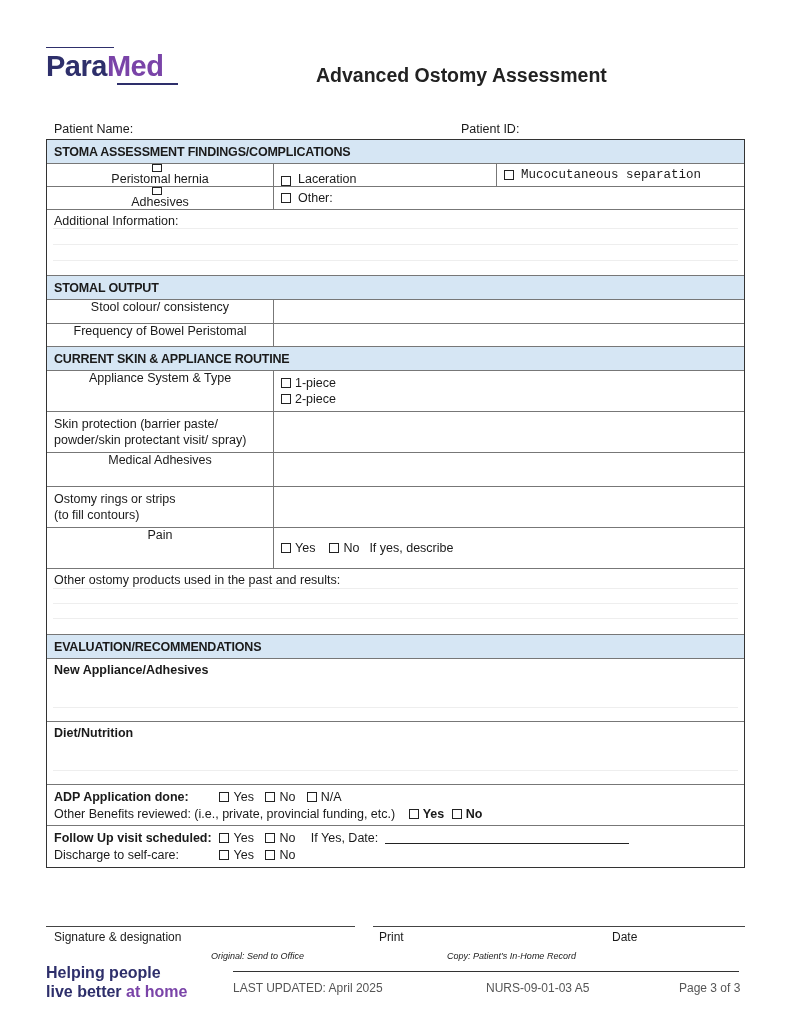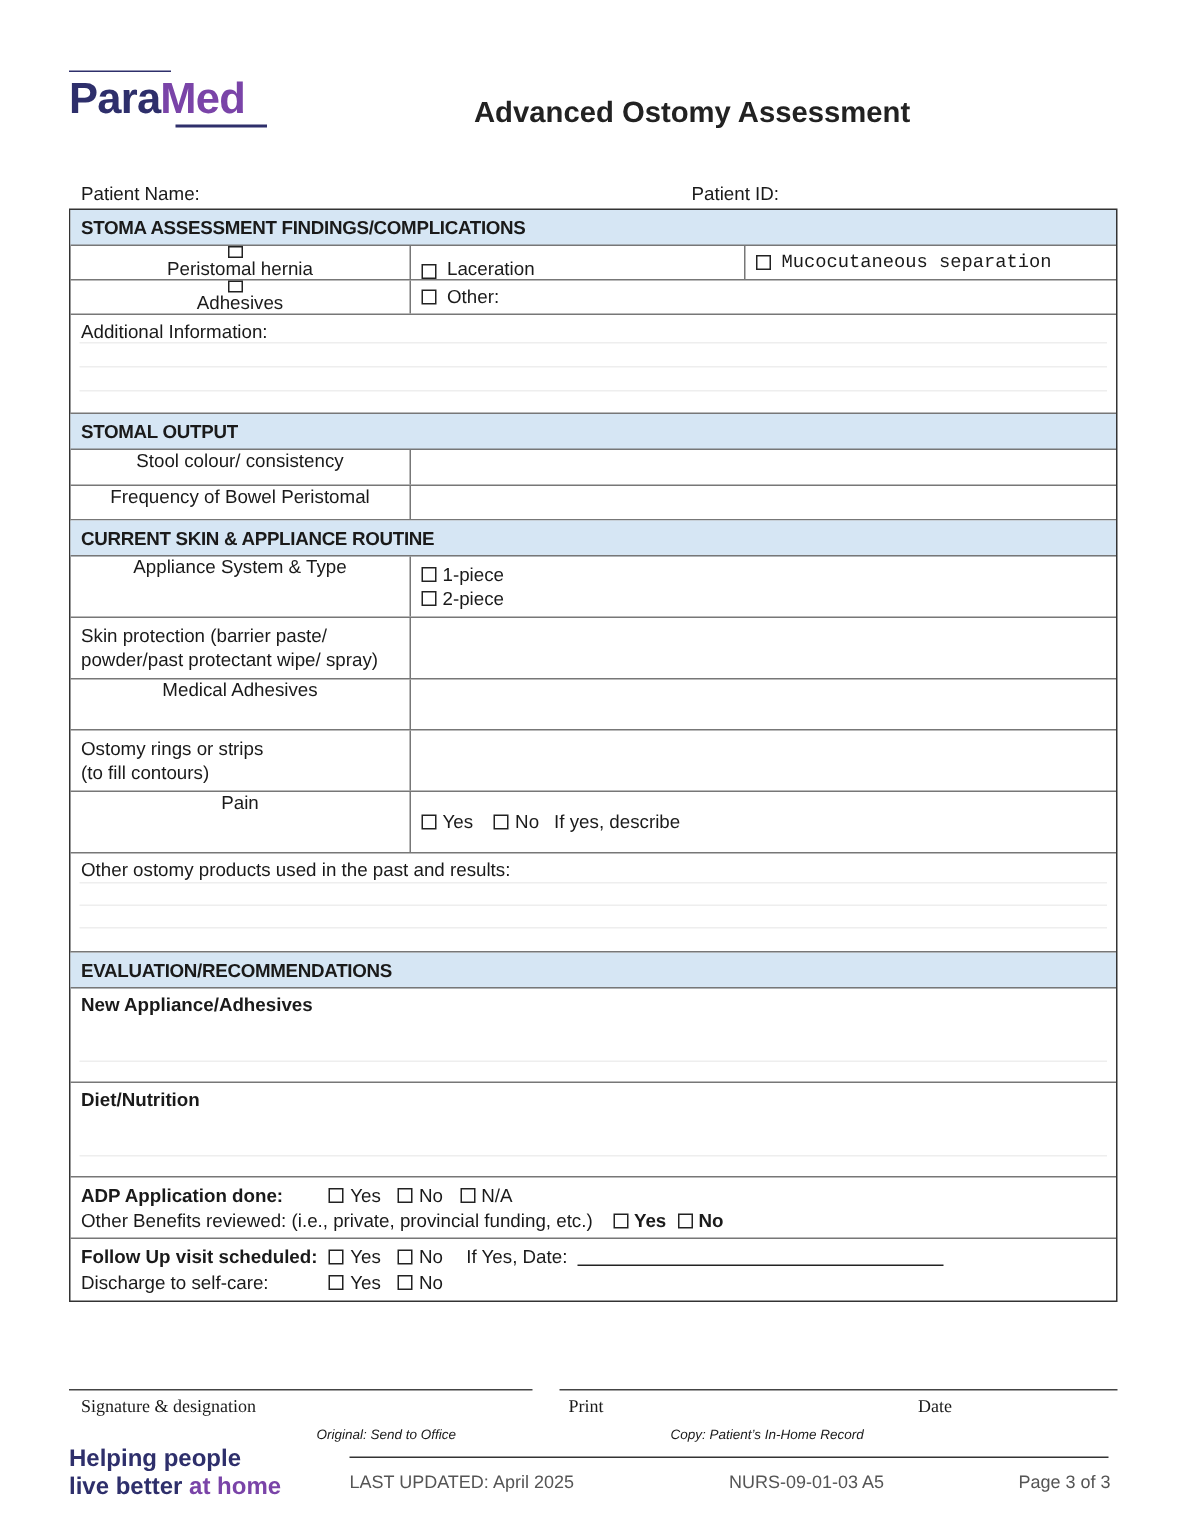--- a/index.html
+++ b/index.html
@@ -32,21 +32,21 @@
   .cb.tight { margin-right: 4px; }
   .ruled { position: relative; padding: 4px 7px; }
   .ruled .ln { position: absolute; left: 6px; right: 6px; height: 1px; background: #eeeeee; }
   .stack { display: flex; flex-direction: column; justify-content: center; line-height: 16px; }
   .bold { font-weight: bold; }
   .opt { margin-right: 8px; }
   .multi { padding: 4px 7px; line-height: 17px; }
 
   .sig-line1 { position: absolute; left: 46px; top: 926px; width: 309px; height: 1px; background: #444; }
   .sig-line2 { position: absolute; left: 373px; top: 926px; width: 372px; height: 1px; background: #444; }
-  .sig-lbl { position: absolute; top: 930px; font-size: 12px; font-family: Liberation Serif, serif; }
+  .sig-lbl { position: absolute; top: 930px; font-size: 12px; }
   .copy-lbl { position: absolute; top: 951px; font-size: 9px; font-style: italic; }
   .foot-line { position: absolute; left: 233px; top: 971px; width: 506px; height: 1px; background: #333; }
   .foot-txt { position: absolute; top: 981px; font-size: 12px; color: #555; }
   .tagline { position: absolute; left: 46px; top: 963px; font-size: 16px; font-weight: bold; line-height: 19px; color: #2e2f6b; }
   .tagline .accent { color: #7a44a8; }
 </style>
 </head>
 <body>
 
 <div class="logo">
@@ -108,21 +108,21 @@
   <div class="row" style="height:41px">
     <div class="cell c1">Appliance System &amp; Type</div>
     <div class="cell cwide stack" style="align-items:flex-start">
       <div><span class="cb tight"></span><span>1-piece</span></div>
       <div><span class="cb tight"></span><span>2-piece</span></div>
     </div>
   </div>
   <div class="row" style="height:41px">
     <div class="cell c1 stack" style="align-items:flex-start">
       <span>Skin protection (barrier paste/</span>
-      <span>powder/past protectant wipe/ spray)</span>
+      <span>powder/skin protectant visit/ spray)</span>
     </div>
     <div class="cell cwide"></div>
   </div>
   <div class="row" style="height:34px">
     <div class="cell c1">Medical Adhesives</div>
     <div class="cell cwide"></div>
   </div>
   <div class="row" style="height:41px">
     <div class="cell c1 stack" style="align-items:flex-start">
       <span>Ostomy rings or strips</span>

